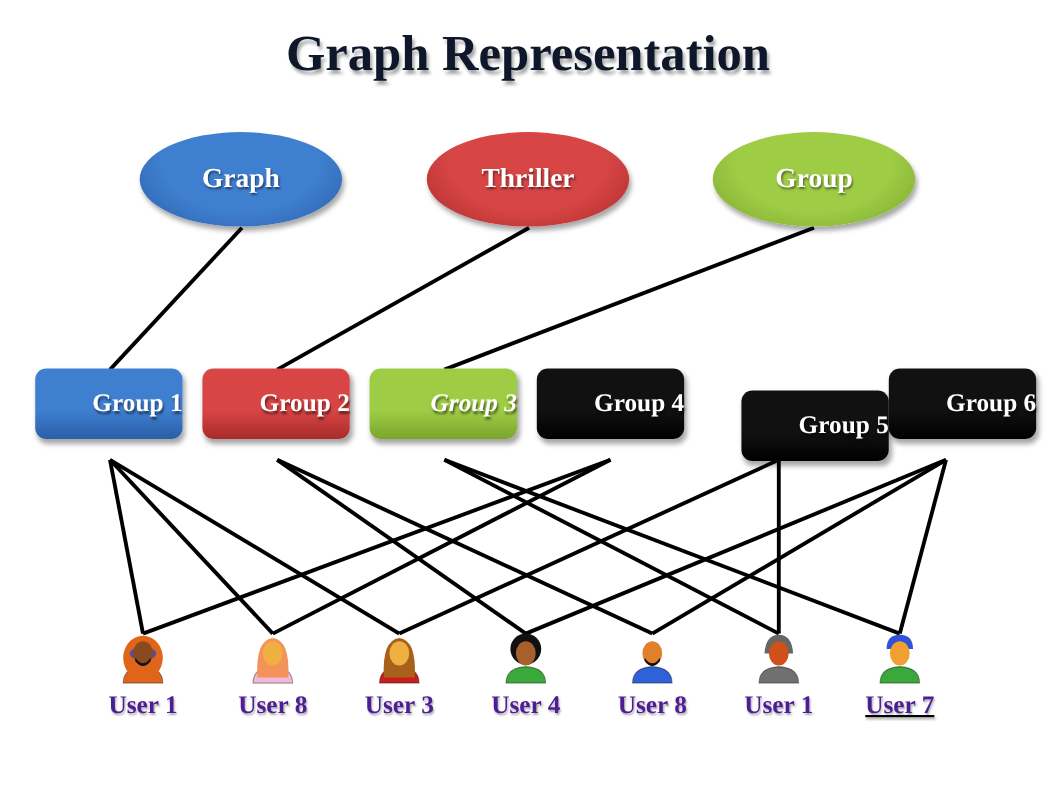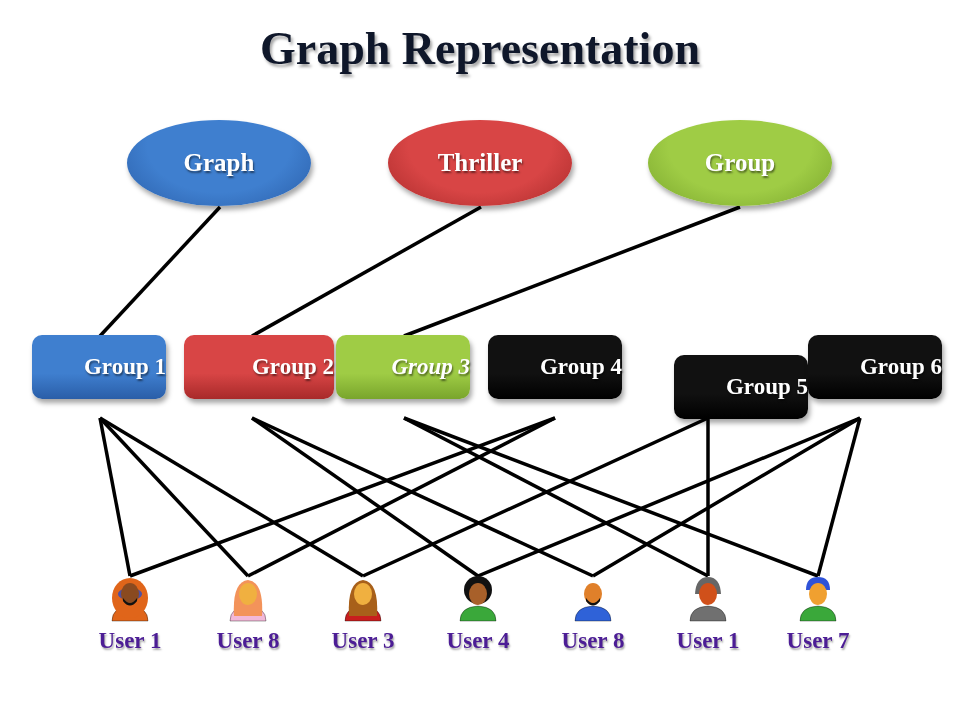--- a/index.html
+++ b/index.html
@@ -62,21 +62,21 @@
 <div class="genre" id="genre-1" style="left: 388px; top: 120px; background: radial-gradient(at 50% 30%, rgb(216, 69, 69) 0%, rgb(216, 69, 69) 55%, rgb(168, 42, 42) 100%);">
   <span>Thriller</span>
 </div>
 <div class="genre" id="genre-2" style="left: 648px; top: 120px; background: radial-gradient(at 50% 30%, rgb(159, 204, 69) 0%, rgb(159, 204, 69) 55%, rgb(121, 165, 44) 100%);">
   <span>Group</span>
 </div>
 
 <div class="group" id="group-0" style="left: 32px; top: 335px; background: linear-gradient(rgb(63, 127, 207) 0%, rgb(63, 127, 207) 60%, rgb(42, 94, 168) 100%);">
   <span>Group 1</span>
 </div>
-<div class="group" id="group-1" style="left: 184px; top: 335px; background: linear-gradient(rgb(216, 69, 69) 0%, rgb(216, 69, 69) 60%, rgb(168, 42, 42) 100%); padding-left: 16px;">
+<div class="group" id="group-1" style="left: 184px; top: 335px; background: linear-gradient(rgb(216, 69, 69) 0%, rgb(216, 69, 69) 60%, rgb(168, 42, 42) 100%);">
   <span>Group 2</span>
 </div>
 <div class="group" id="group-2" style="left: 336px; top: 335px; background: linear-gradient(rgb(159, 204, 69) 0%, rgb(159, 204, 69) 60%, rgb(121, 165, 44) 100%); font-style: italic;">
   <span>Group 3</span>
 </div>
 <div class="group" id="group-3" style="left: 488px; top: 335px; background: linear-gradient(rgb(17, 17, 17) 0%, rgb(17, 17, 17) 60%, rgb(0, 0, 0) 100%);">
   <span>Group 4</span>
 </div>
 <div class="group" id="group-4" style="left: 674px; top: 335px; background: linear-gradient(rgb(17, 17, 17) 0%, rgb(17, 17, 17) 60%, rgb(0, 0, 0) 100%); margin-top: 20px;">
   <span>Group 5</span>
@@ -134,21 +134,21 @@
     </div>
     <div class="user" style="left: 658px; top: 574px;">
     <svg width="48" height="48" viewBox="0 0 48 48">
       <path d="M6 47 Q6 33 24 32 Q42 33 42 47 Z" fill="#707070" stroke="rgba(0,0,0,0.35)" stroke-width="1"></path>
       <path d="M11 20 Q12 3 24 3 Q36 3 37 20 Z" fill="#666666"></path>
       <ellipse cx="24" cy="20" rx="9" ry="11" fill="#d0501a"></ellipse>
 
     </svg>
     <div class="label">User 1</div>
     </div>
-    <div class="user" style="left: 768px; top: 574px;">
+    <div class="user" style="left: 768px; top: 574px; text-decoration: underline;">
     <svg width="48" height="48" viewBox="0 0 48 48">
       <path d="M6 47 Q6 33 24 32 Q42 33 42 47 Z" fill="#3aa83a" stroke="rgba(0,0,0,0.35)" stroke-width="1"></path>
       <path d="M12 16 Q12 3 24 3 Q36 3 36 16 Z" fill="#2f52d8"></path>
       <ellipse cx="24" cy="20" rx="9" ry="11" fill="#f0a030"></ellipse>
 
     </svg>
     <div class="label">User 7</div>
     </div>
   </div>
 

